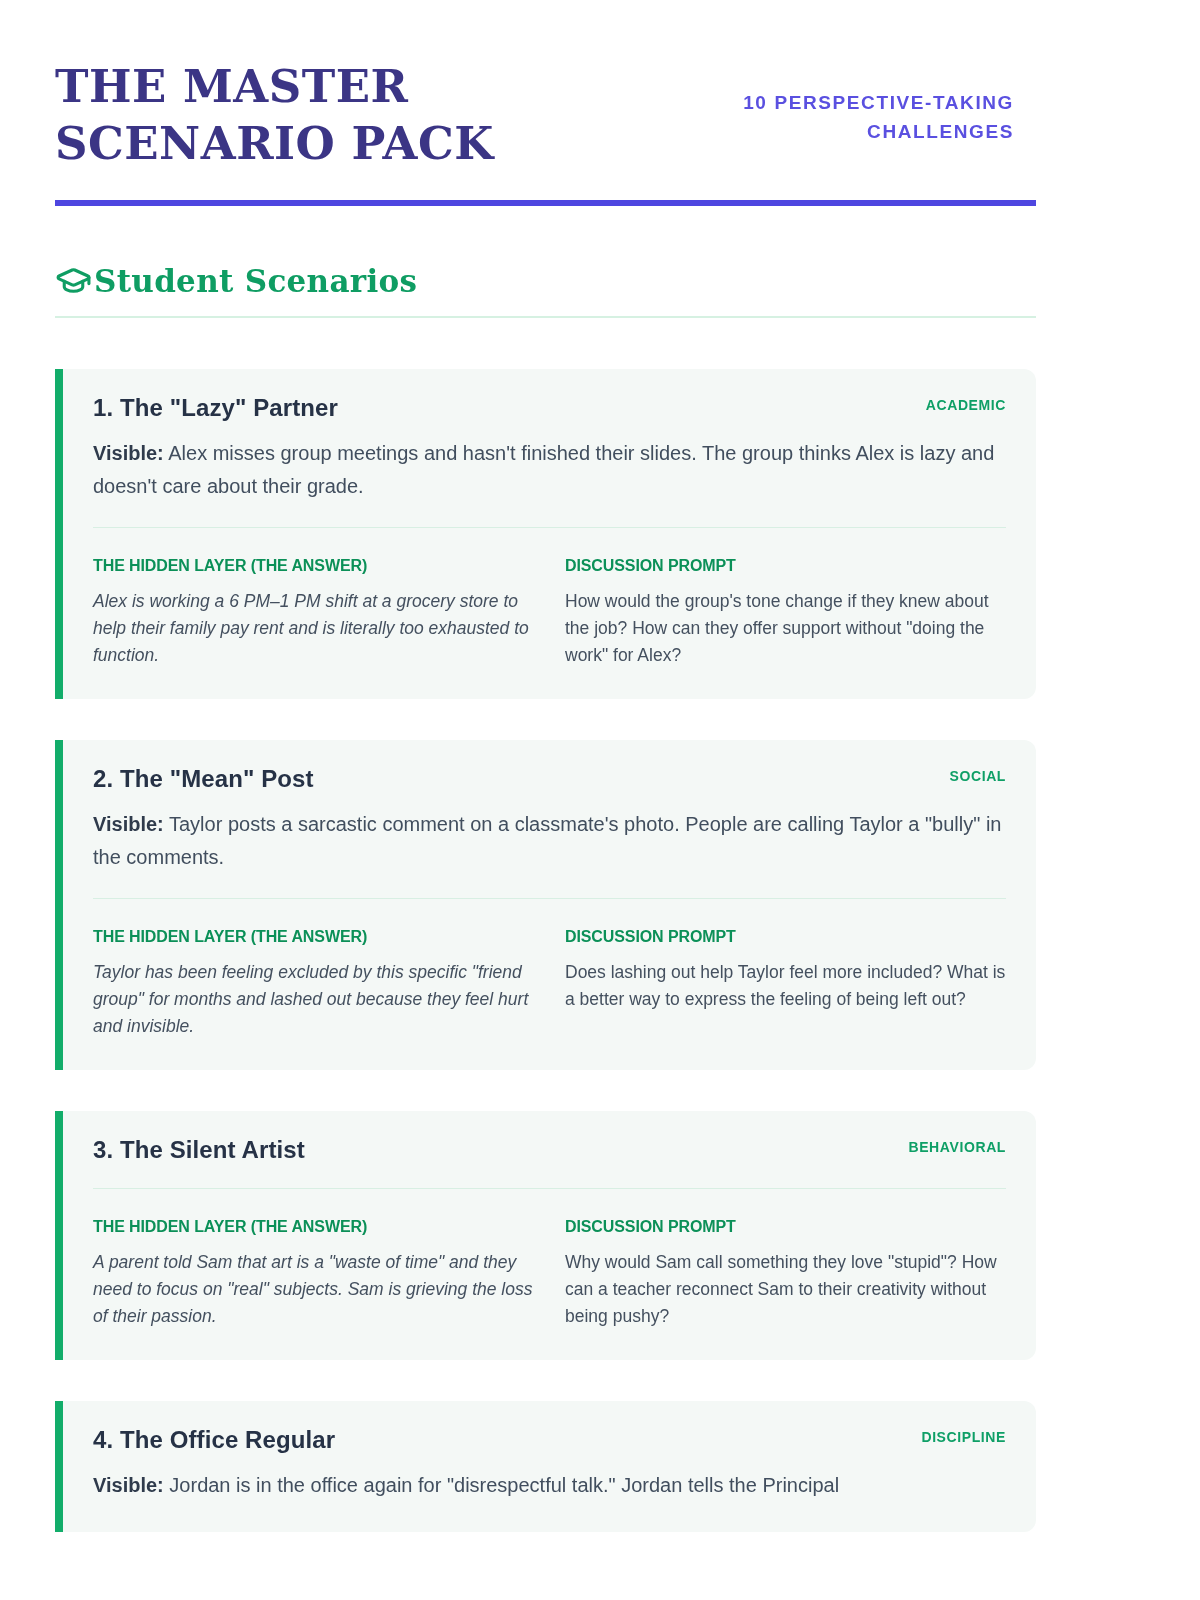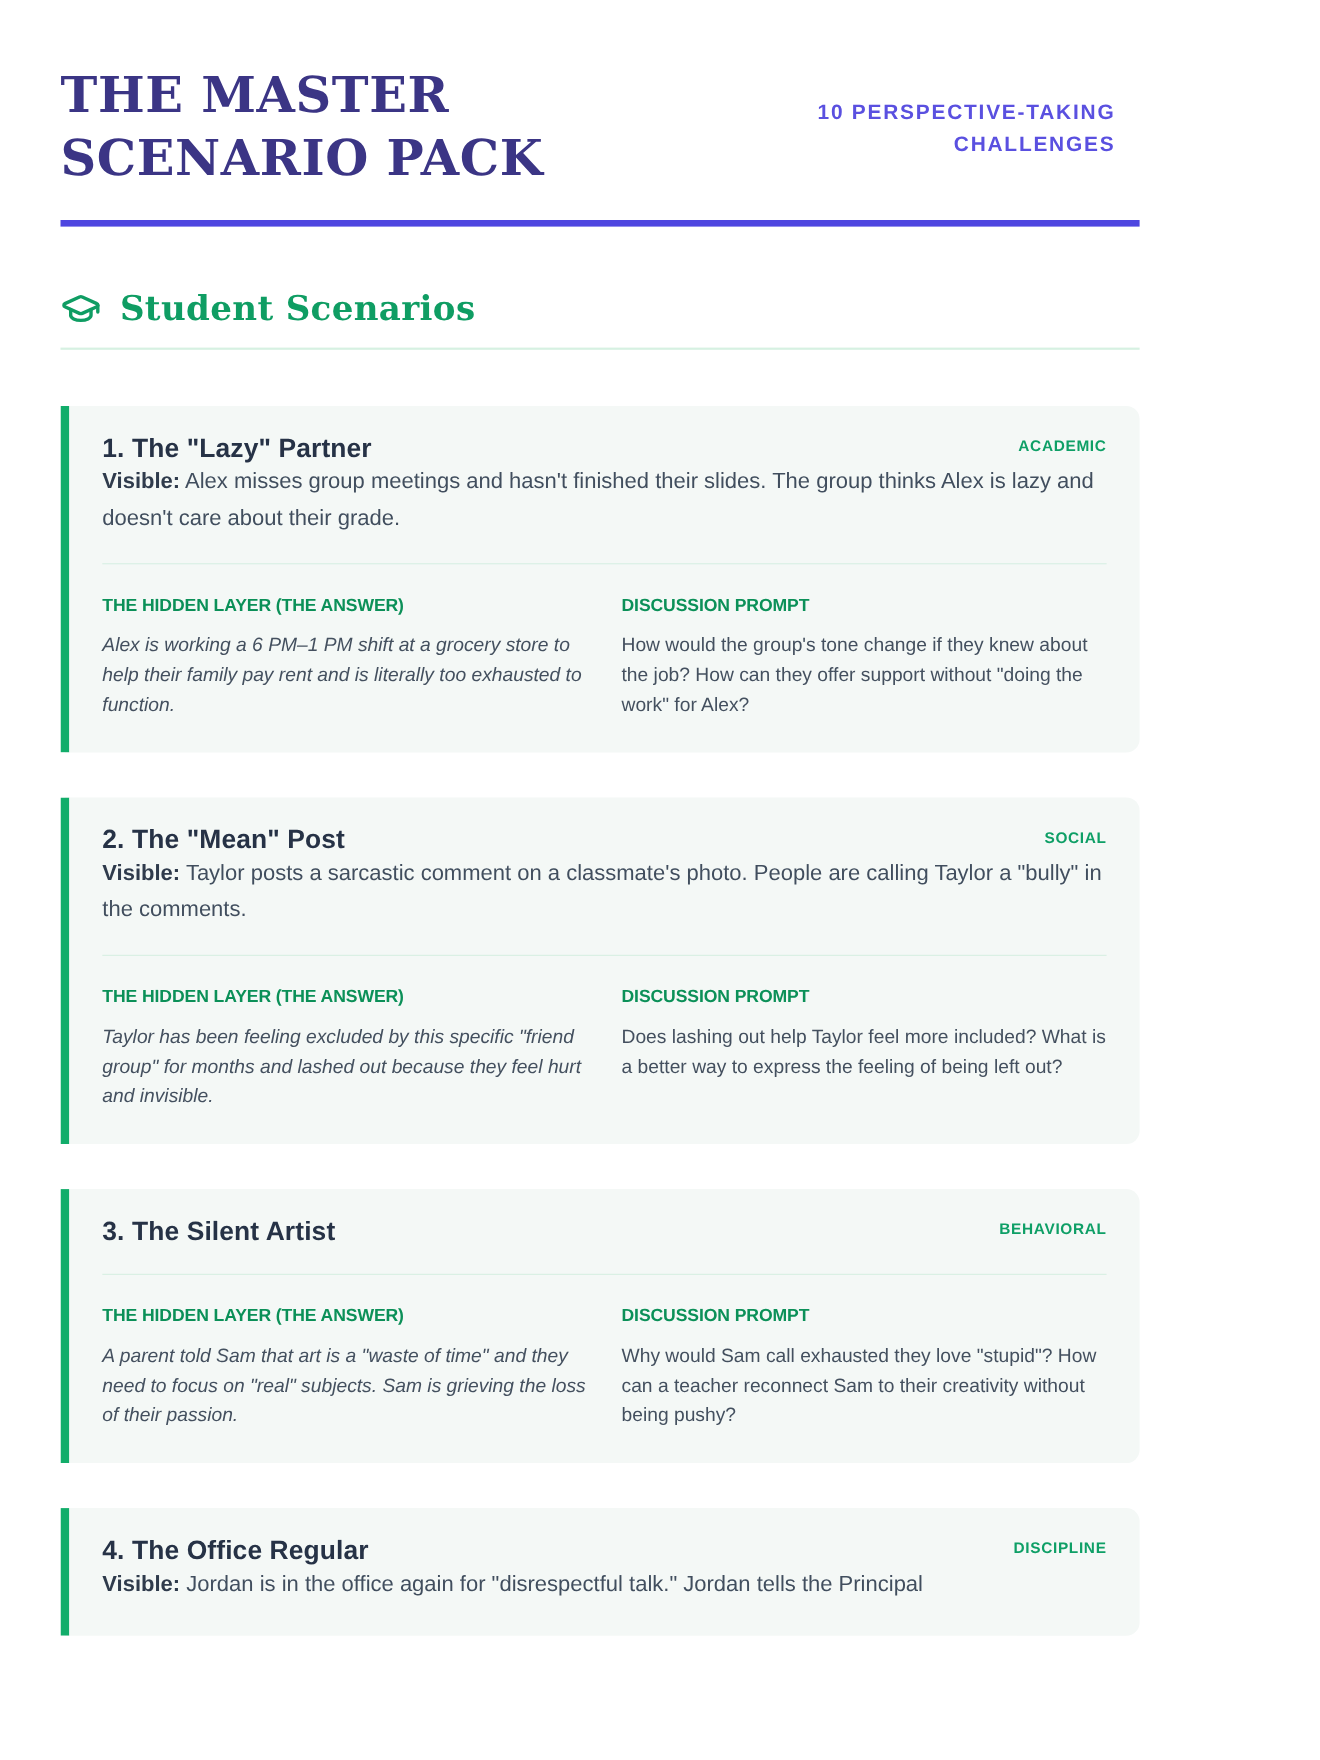--- a/index.html
+++ b/index.html
@@ -39,21 +39,21 @@
     height: 6px;
     background: #4e46e0;
     border: none;
   }
 
   
   .section-head {
     margin-top: 56px;
     display: flex;
     align-items: center;
-    gap: 17px;
+    gap: 2px;
   }
   .section-head .cap-icon { width: 37px; height: 37px; color: #0f9d63; flex: 0 0 auto; }
   .section-title {
     font-family: "DejaVu Serif", "Liberation Serif", serif;
     font-weight: 700;
     font-size: 31px;
     color: #0f9d63;
     letter-spacing: 0.3px;
   }
   .section-rule {
@@ -81,20 +81,21 @@
   }
   .card-badge {
     margin-top: 3px;
     font-size: 14px;
     font-weight: 700;
     letter-spacing: 0.6px;
     color: #0e9f66;
     white-space: nowrap;
   }
   .card-visible {
+    margin-top: 15px;
     font-size: 20px;
     line-height: 33px;
     color: #414e5e;
   }
   .card-visible .vis-label { font-weight: 700; color: #2f3b4c; }
   .card-divider {
     margin-top: 24px;
     height: 1px;
     background: #d8efe3;
     border: none;
@@ -189,21 +190,21 @@
       <div class="card-badge">BEHAVIORAL</div>
     </div>
     <div class="card-divider"></div>
     <div class="card-cols">
       <div>
         <div class="col-label">THE HIDDEN LAYER (THE ANSWER)</div>
         <div class="col-text italic">A parent told Sam that art is a "waste of time" and they need to focus on "real" subjects. Sam is grieving the loss of their passion.</div>
       </div>
       <div>
         <div class="col-label">DISCUSSION PROMPT</div>
-        <div class="col-text">Why would Sam call exhausted they love "stupid"? How can a teacher reconnect Sam to their creativity without being pushy?</div>
+        <div class="col-text">Why would Sam call something they love "stupid"? How can a teacher reconnect Sam to their creativity without being pushy?</div>
       </div>
     </div>
   </div>
 
   <div class="card">
     <div class="card-top">
       <div class="card-title">4. The Office Regular</div>
       <div class="card-badge">DISCIPLINE</div>
     </div>
     <p class="card-visible"><span class="vis-label">Visible:</span> <span>Jordan is in the office again for "disrespectful talk." Jordan tells the Principal</span></p>

